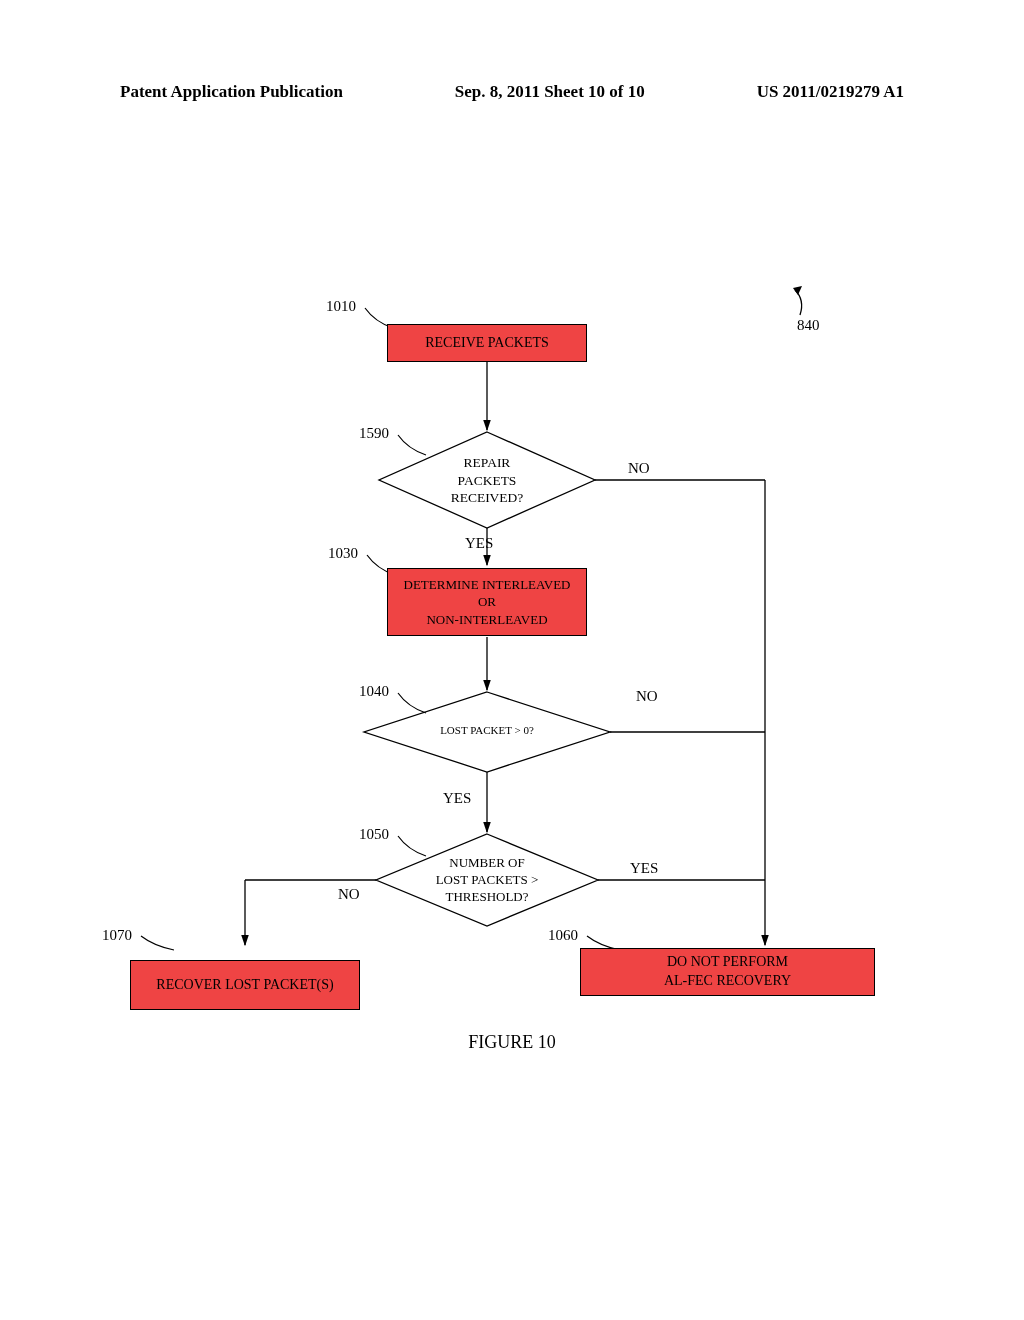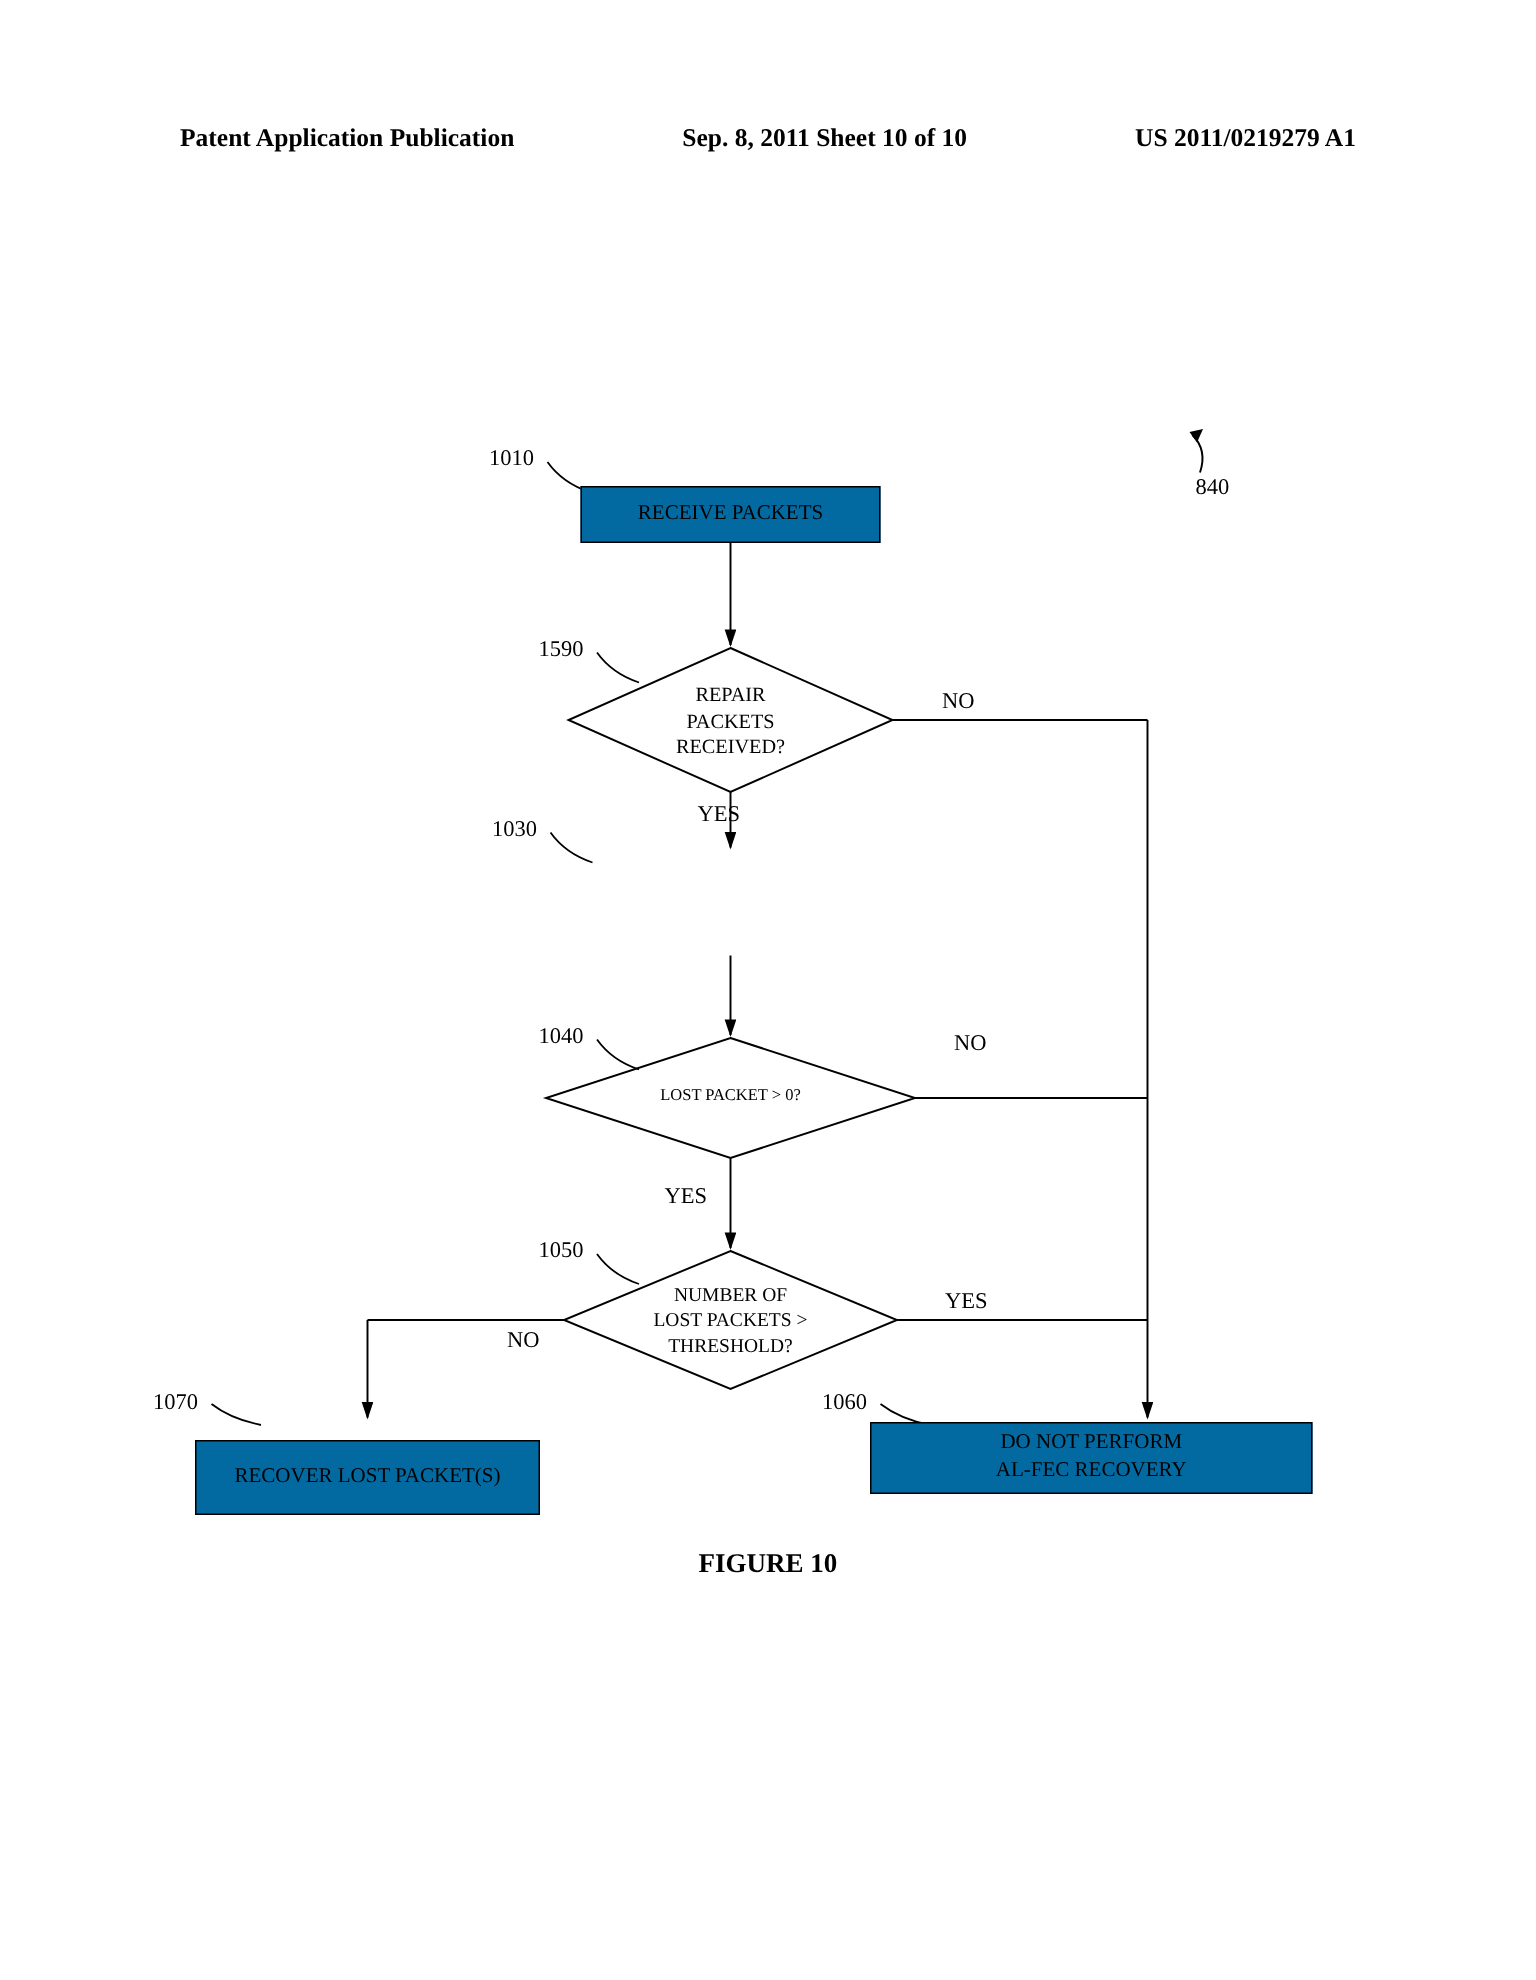--- a/index.html
+++ b/index.html
@@ -24,36 +24,35 @@
   .flowchart {
     position: absolute;
     left: 0;
     top: 0;
     width: 1024px;
     height: 1320px;
   }
   .box {
     position: absolute;
     border: 1.5px solid #000;
-    background: #0369a1;
+    background: #ef4444;
     display: flex;
     align-items: center;
     justify-content: center;
     text-align: center;
     font-size: 14px;
     line-height: 1.35;
     padding: 4px 8px;
   }
   .figure-label {
     position: absolute;
     font-size: 18px;
     left: 0;
     width: 1024px;
     text-align: center;
-    font-weight: bold;
   }
   .small-label {
     position: absolute;
     font-size: 15px;
   }
   svg { position: absolute; left: 0; top: 0; }
 </style>
 </head>
 <body>
 
@@ -117,20 +116,25 @@
   <div class="box" style="left:387px; top:324px; width:200px; height:38px;">
     <span>RECEIVE PACKETS</span>
   </div>
 
   <div style="position:absolute; left:420px; top:454px; width:134px; text-align:center; font-size:13.5px; line-height:1.3;">
     <span style="white-space:pre-line;">REPAIR
 PACKETS
 RECEIVED?</span>
   </div>
 
+  <div class="box" style="left:387px; top:568px; width:200px; height:68px; font-size:13px;">
+    <span style="white-space:pre-line;">DETERMINE INTERLEAVED
+OR
+NON-INTERLEAVED</span>
+  </div>
 
   <div style="position:absolute; left:408px; top:724px; width:158px; text-align:center; font-size:11px;">
     <span>LOST PACKET &gt; 0?</span>
   </div>
 
   <div style="position:absolute; left:418px; top:855px; width:138px; text-align:center; font-size:13px; line-height:1.3;">
     <span style="white-space:pre-line;">NUMBER OF
 LOST PACKETS &gt;
 THRESHOLD?</span>
   </div>

